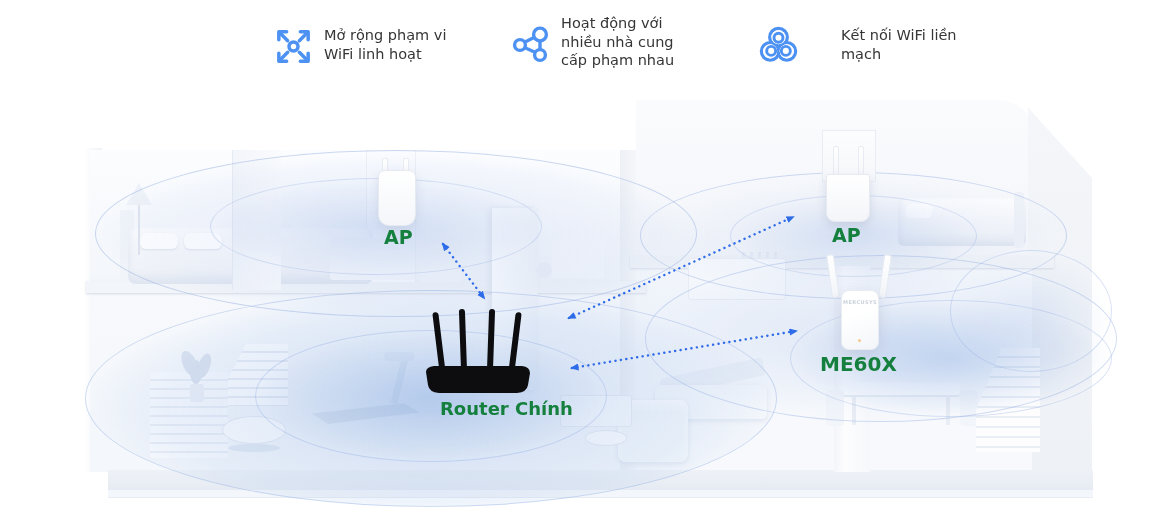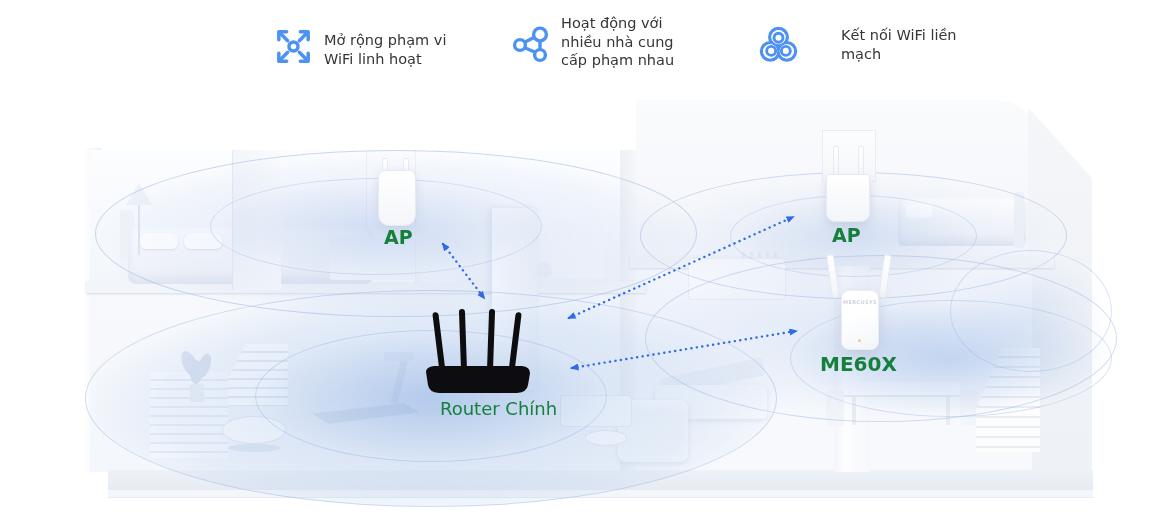--- a/index.html
+++ b/index.html
@@ -19,21 +19,21 @@
   #arrows{position:absolute;left:0;top:0;z-index:6;pointer-events:none;}
   .lbl{position:absolute;z-index:7;color:#15803d;font-weight:700;}
   .dotline{stroke:#2E6BE8;stroke-width:2.4;stroke-dasharray:0.1 5.4;stroke-linecap:round;}
   .whitepart{background:linear-gradient(180deg,#ffffff,#f3f5f9);border:1px solid #e7ebf2;}
 </style>
 </head>
 <body>
 
 <div id="stage">
 
-  <div class="feature" style="left:272px;top:25px;align-items:flex-end;">
+  <div class="feature" style="left:272px;top:25px;">
     <svg class="feature-icon" width="43" height="43" viewBox="0 0 44 44">
       <g stroke="#4D92F2" stroke-width="3.6" fill="none" stroke-linecap="round" stroke-linejoin="round">
         <circle cx="22" cy="22" r="4.6"></circle>
         <line x1="16" y1="16" x2="8.5" y2="8.5"></line>
           <path d="M7,15 L7,7 L15,7"></path>
         <line x1="28" y1="16" x2="35.5" y2="8.5"></line>
           <path d="M29,7 L37,7 L37,15"></path>
         <line x1="16" y1="28" x2="8.5" y2="35.5"></line>
           <path d="M7,29 L7,37 L15,37"></path>
         <line x1="28" y1="28" x2="35.5" y2="35.5"></line>
@@ -190,16 +190,16 @@
         <path d="M8.5,0 L0,3.5 L8.5,7 Z" fill="#2E6BE8"></path>
       </marker>
     </defs>
     <line class="dotline" x1="443" y1="244" x2="484" y2="298" marker-start="url(#as)" marker-end="url(#ae)"></line>
     <line class="dotline" x1="569" y1="318" x2="793" y2="217" marker-start="url(#as)" marker-end="url(#ae)"></line>
     <line class="dotline" x1="572" y1="368" x2="796" y2="331" marker-start="url(#as)" marker-end="url(#ae)"></line>
   </svg>
 
   <div class="lbl" style="left:384px;top:226px;font-size:19px;">AP</div>
   <div class="lbl" style="left:832px;top:224px;font-size:19px;">AP</div>
-  <div class="lbl" style="left:440px;top:398px;font-size:18px;font-weight:400;">Router Chính</div>
+  <div class="lbl" style="left:440px;top:398px;font-size:18px;font-weight:700;">Router Chính</div>
   <div class="lbl" style="left:820px;top:352px;font-size:20px;">ME60X</div>
 
 </div>
 
 </body></html>

